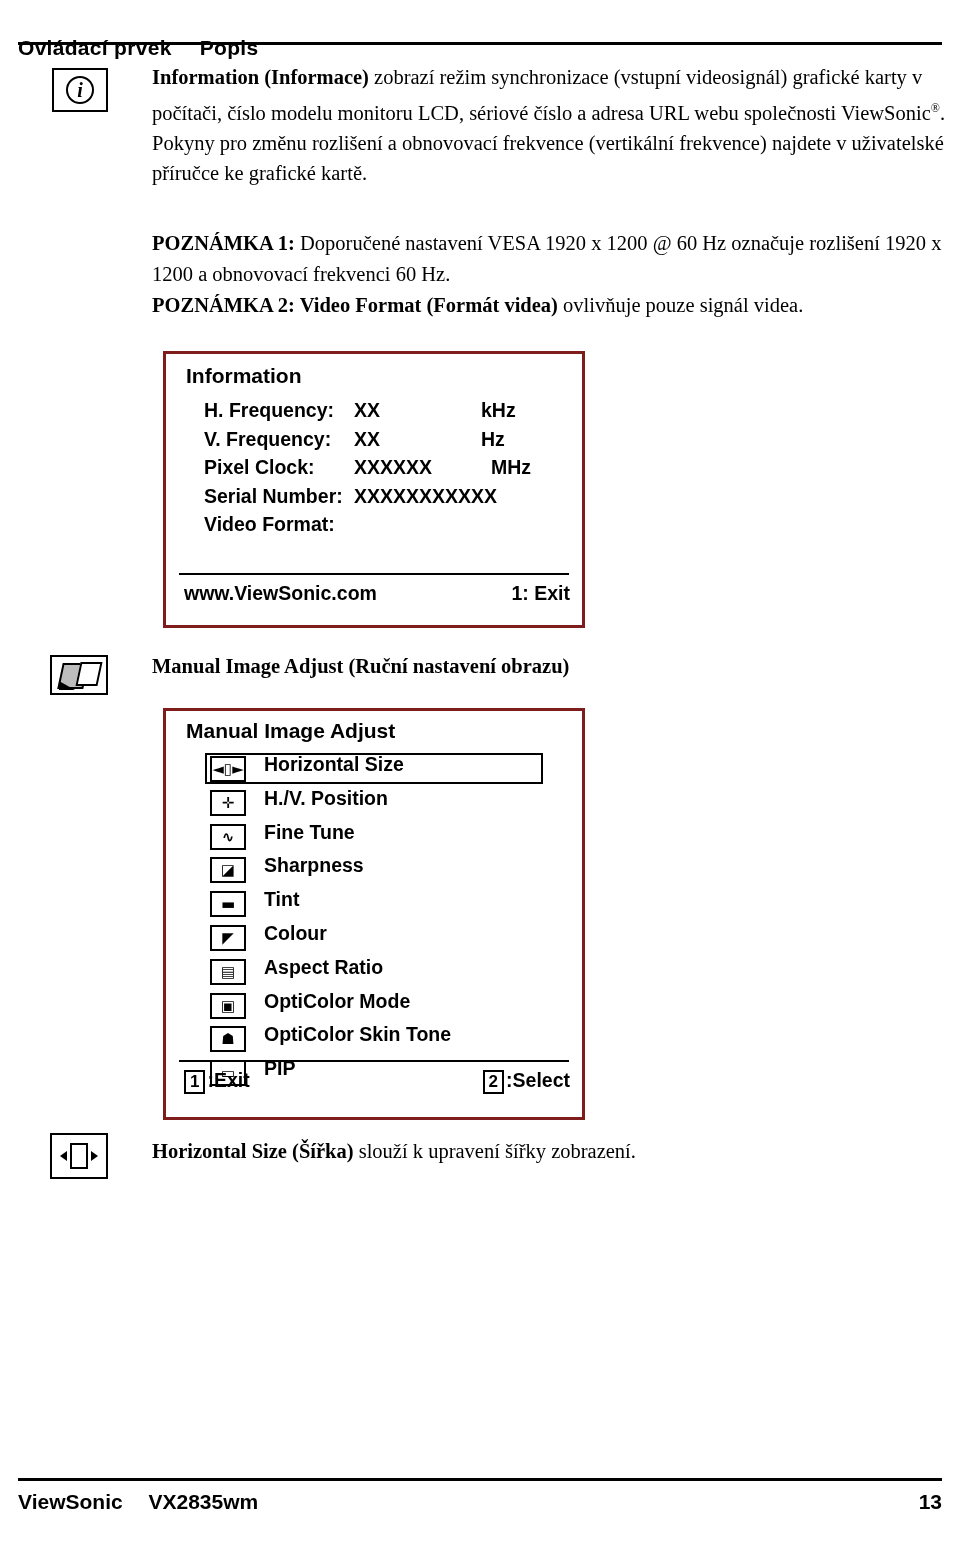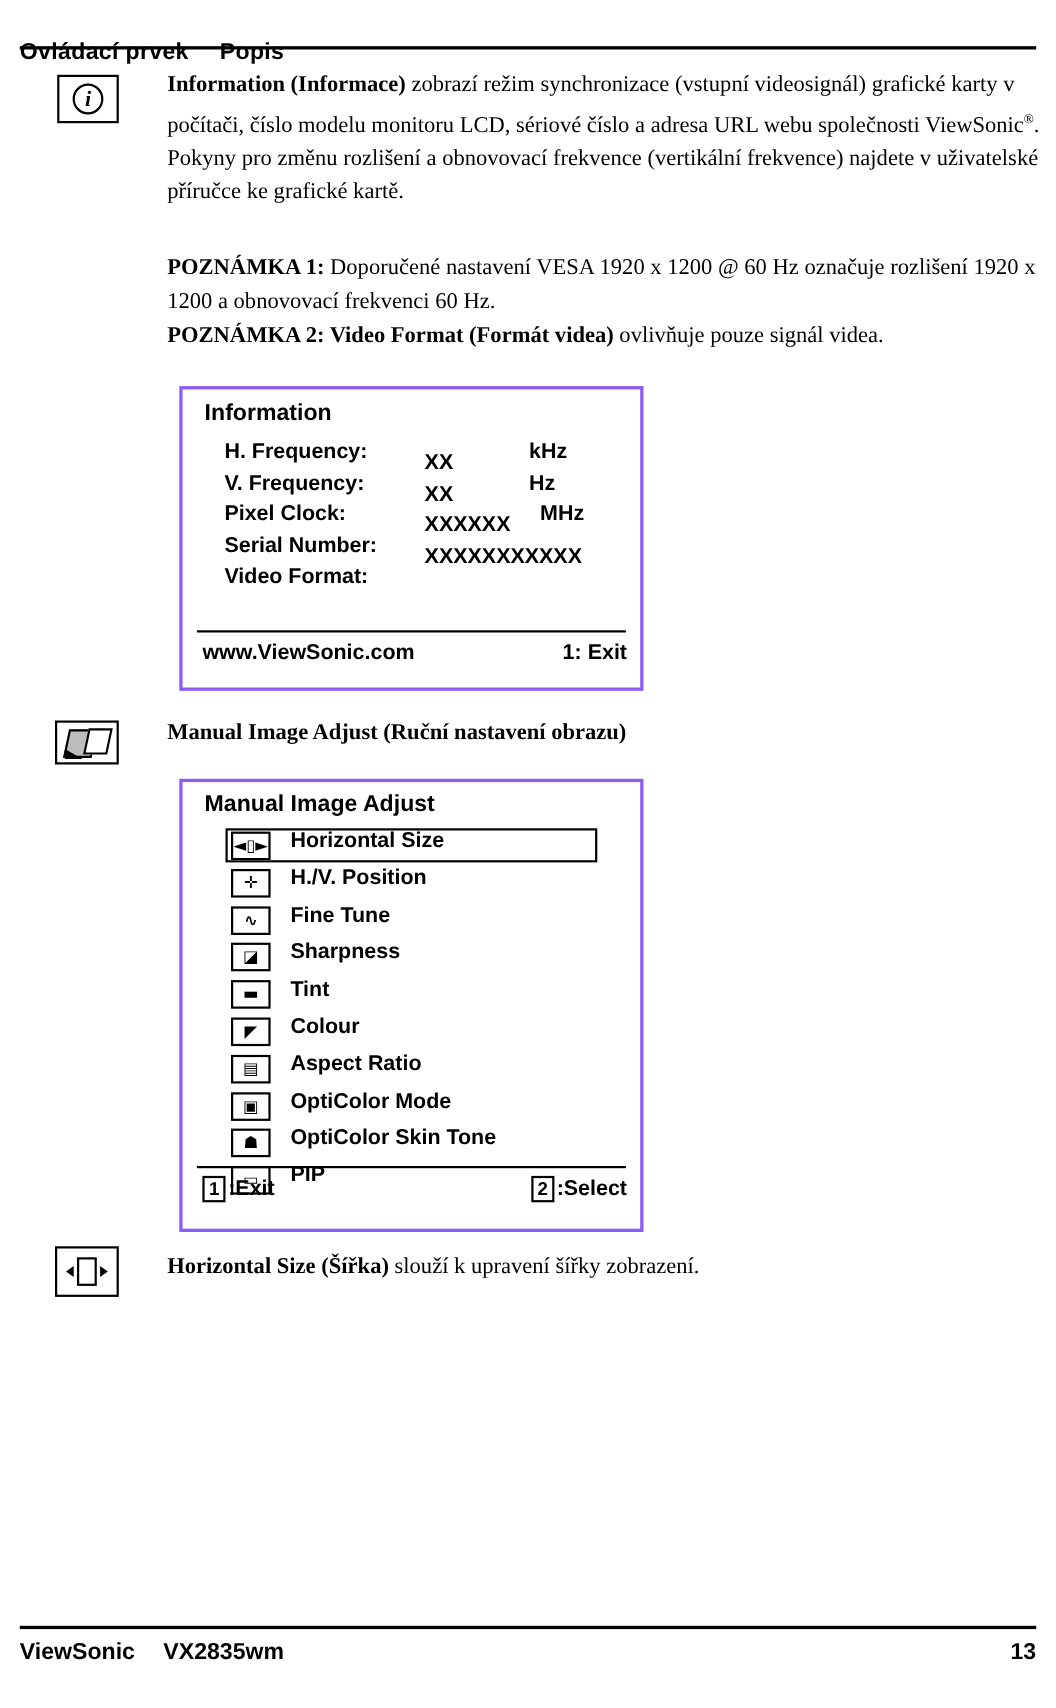--- a/index.html
+++ b/index.html
@@ -83,21 +83,21 @@
   #para-info { top: 62px; }
   .b { font-weight: bold; }
   .reg { font-size: 12px; vertical-align: super; }
 
   #para-note1 { top: 228px; }
   #para-note2 { top: 290px; }
 
   
   .osd {
     position: absolute;
-    border: 3px solid #8b5cf6;
+    border: 3px solid #7f1d1d;
     background: #fff;
     font-family: "Liberation Sans", sans-serif;
     font-weight: bold;
     box-sizing: border-box;
   }
   #osd-info {
     left: 163px;
     top: 351px;
     width: 422px;
     height: 277px;
@@ -123,22 +123,21 @@
     text-align: right;
   }
   #osd-info .row .lbl {
     position: absolute;
     left: 38px;
     top: 0;
   }
   #osd-info .row .val {
     position: absolute;
     left: 188px;
-    top: 10px;
-    margin-left: 32px;
+    top: 0;
   }
   #osd-info .row .val.wide { left: 188px; }
   #osd-info .row .unit {
     position: absolute;
     left: 315px;
     top: 0;
   }
   #osd-info .row .unit2 { left: 325px; }
   #osd-info .sep {
     position: absolute;

